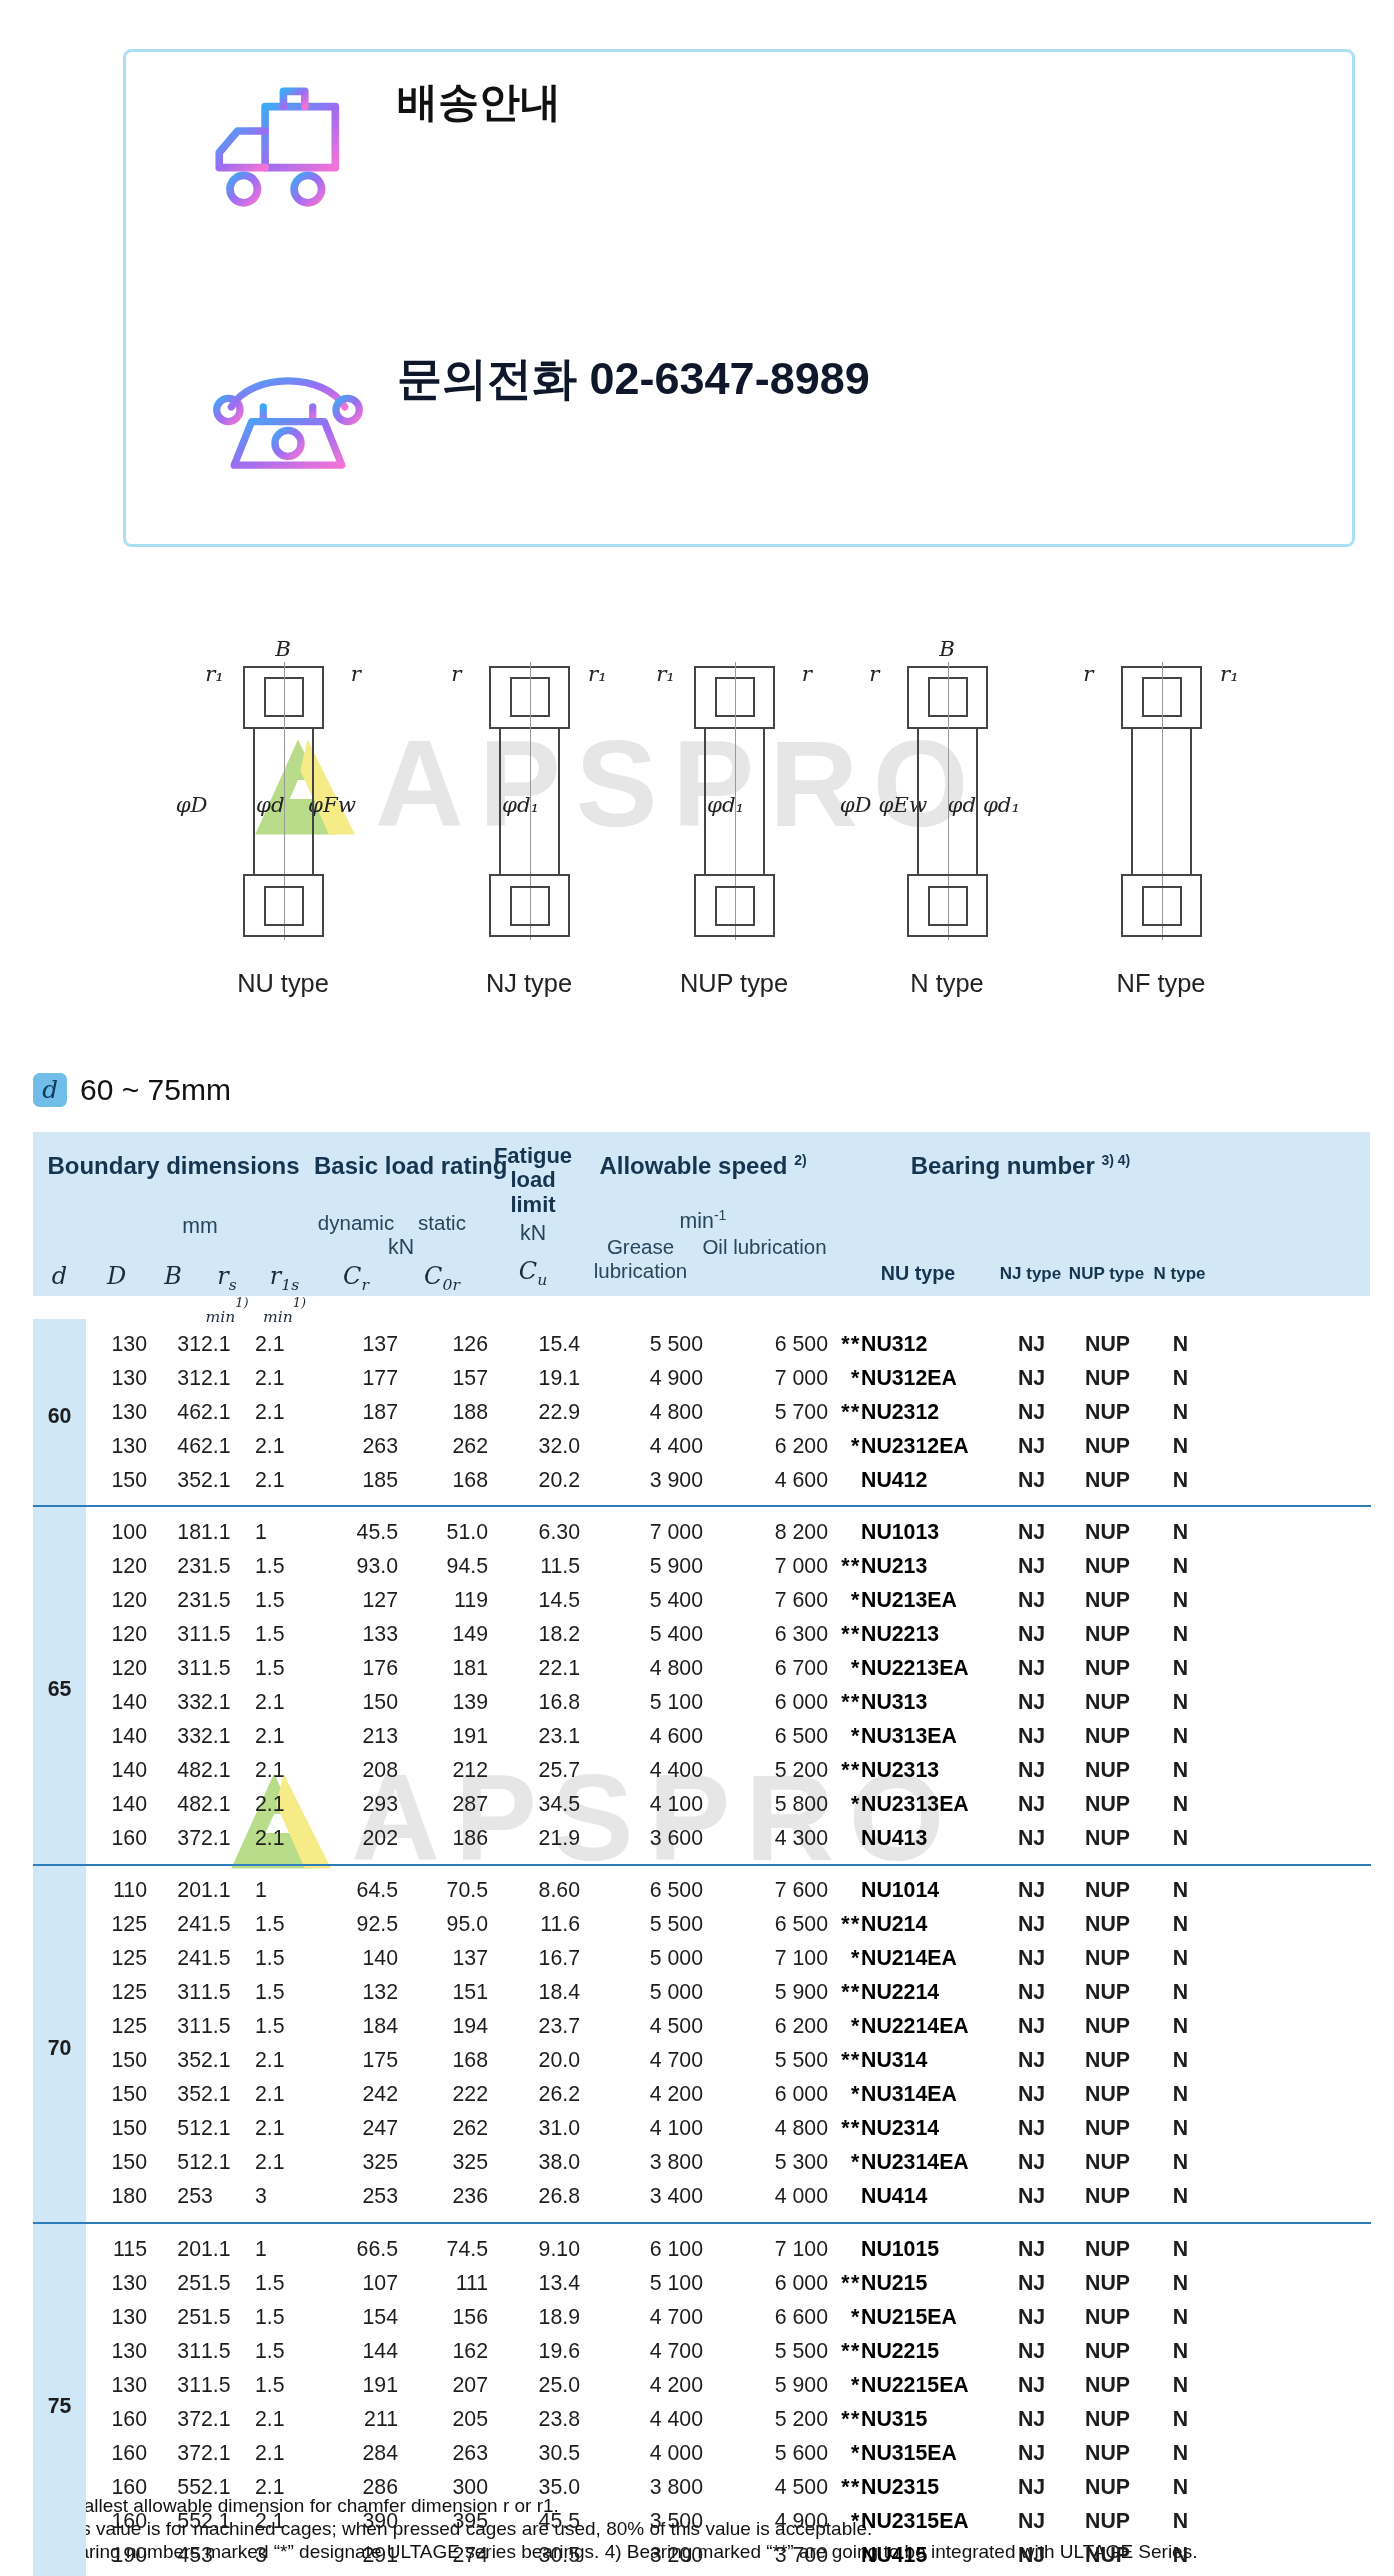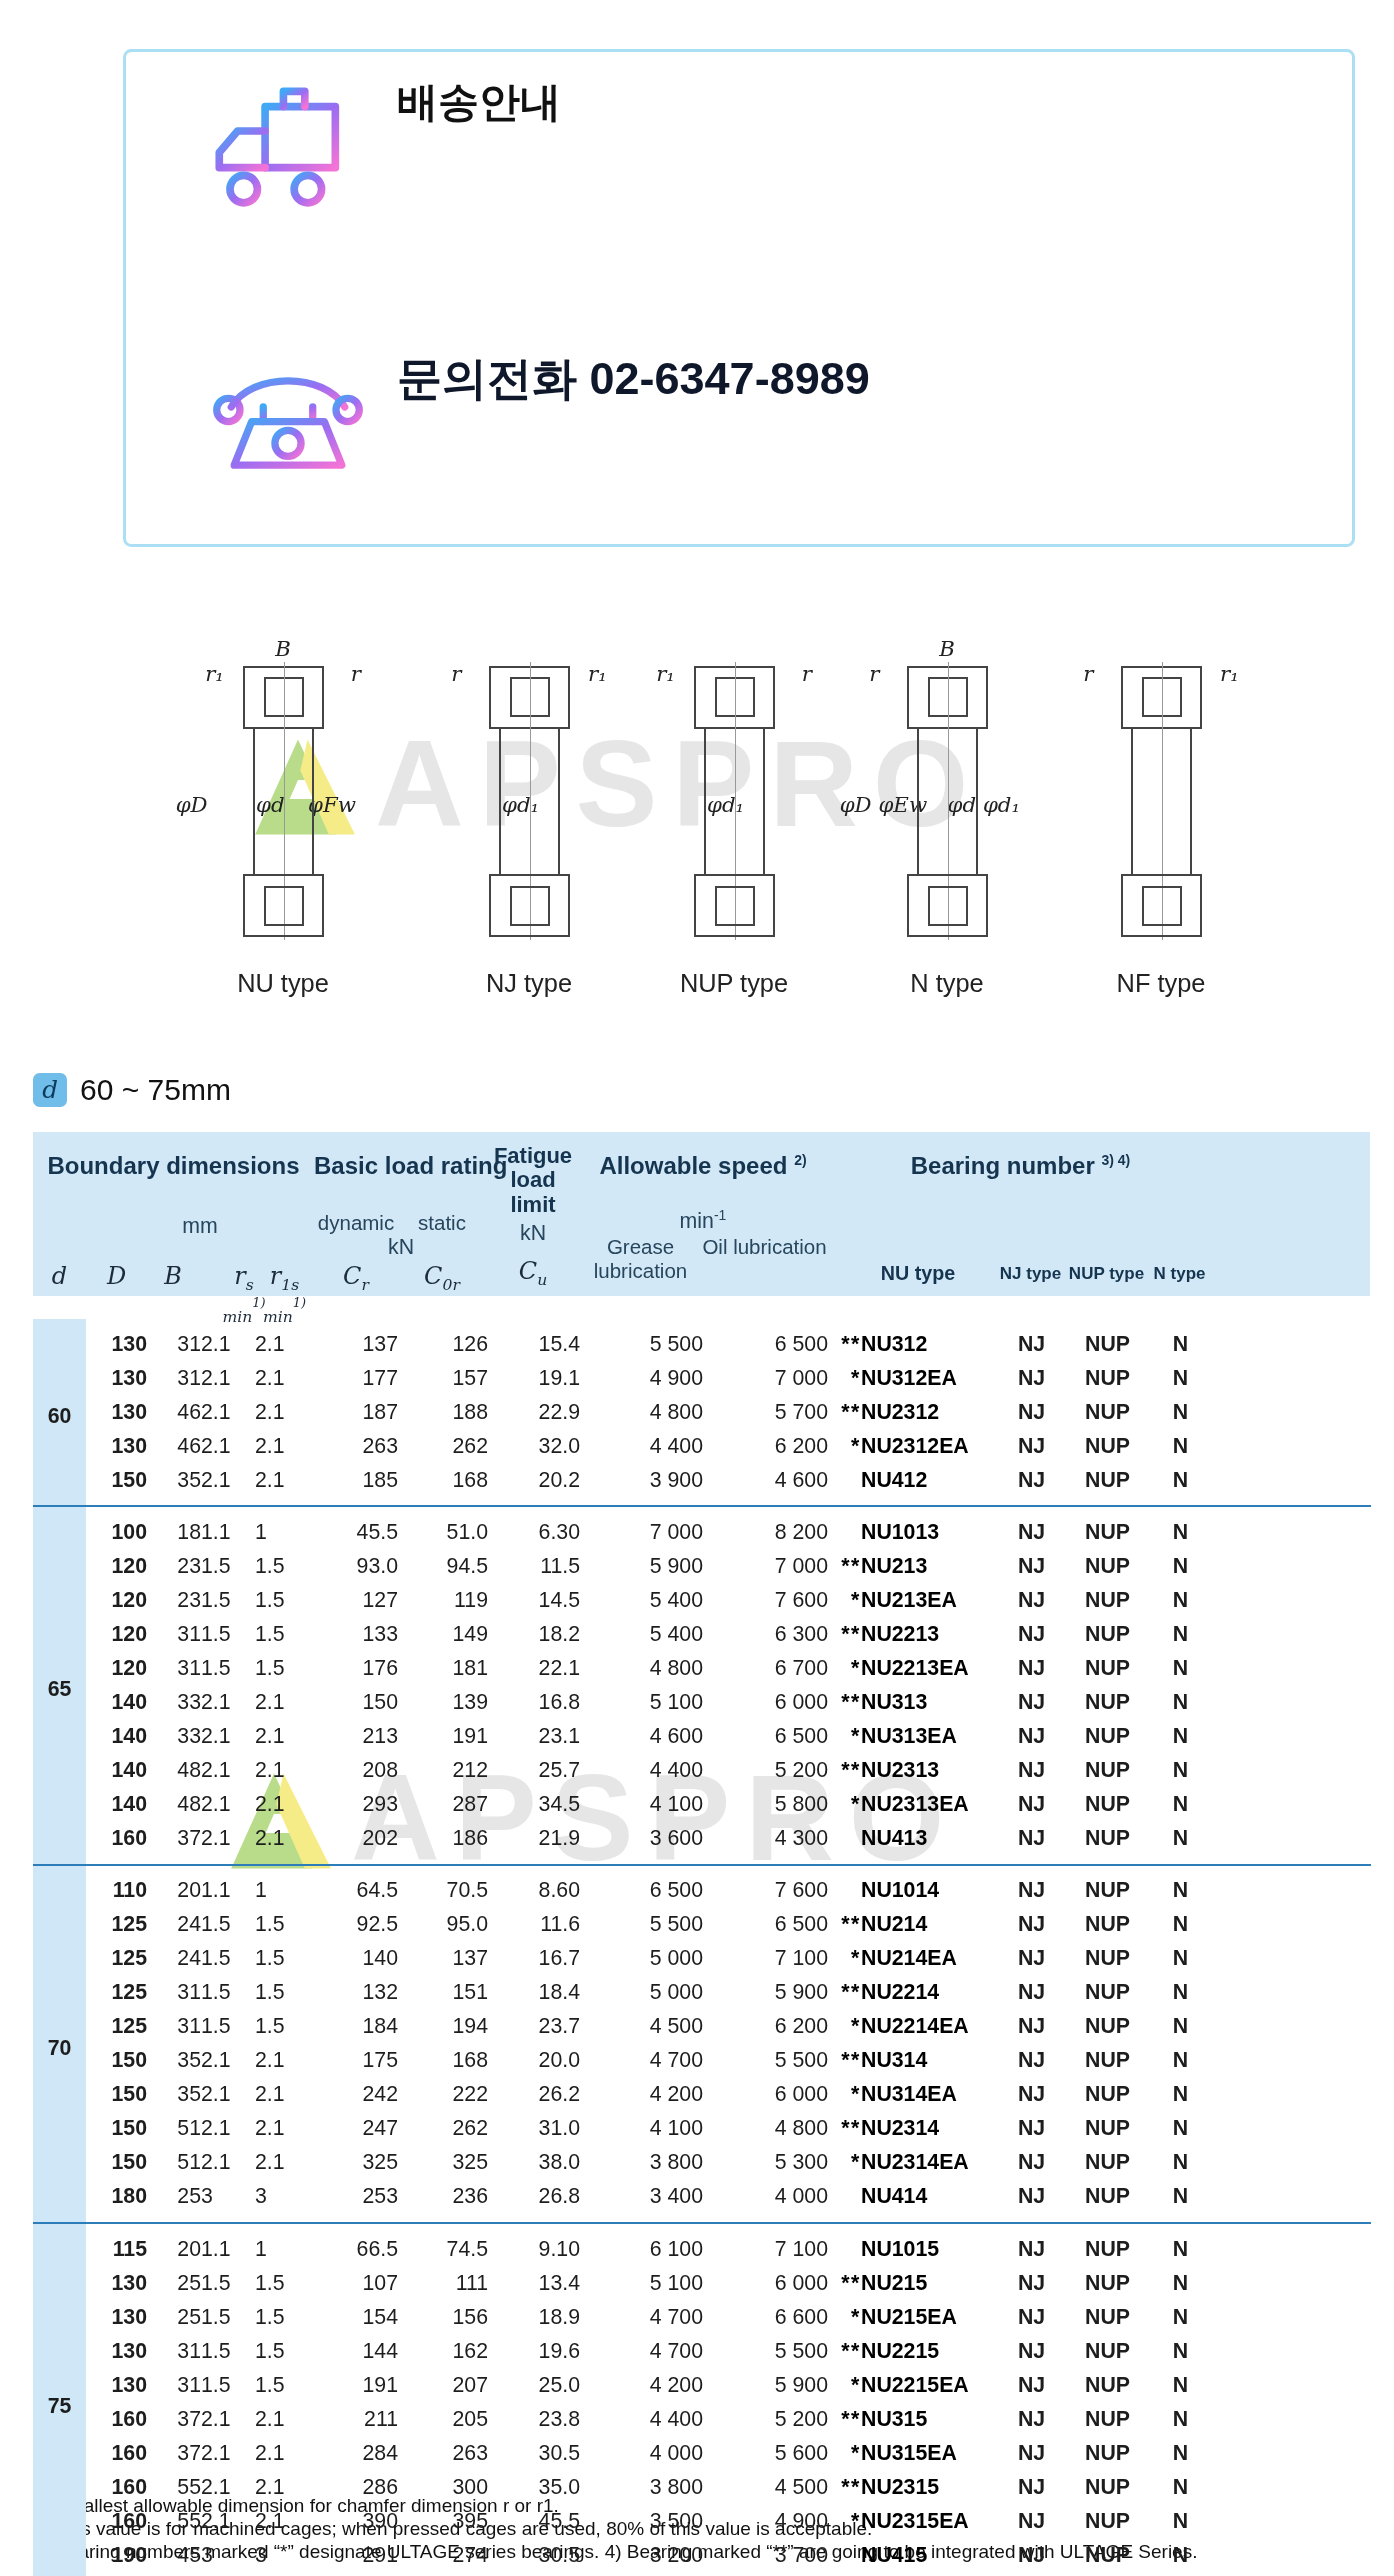--- a/index.html
+++ b/index.html
@@ -60,21 +60,21 @@
   .hl{position:absolute;font-weight:bold;color:#15344f;text-align:center;font-size:24px;}
   .hl.plain{font-weight:normal;color:#27455c;font-size:20.5px;}
   .hl sup{font-size:14px;}
   .sym{position:absolute;text-align:center;font-family:"DejaVu Serif","Liberation Serif",serif;
     font-style:italic;font-size:24px;color:#1d2c3a;}
   .sym sub{font-size:15.6px;}
   .sym sup{font-size:13px;}
   table.data{border-collapse:collapse;table-layout:fixed;width:1337px;margin-top:23px;
     border-bottom:2.5px solid #2d7db8;background:transparent;}
   table.data td{height:34px;font-size:21.3px;color:#1d1d1d;vertical-align:middle;padding:0;white-space:nowrap;}
-  .c-D{text-align:right;padding-right:4.9px;font-weight:bold;}
+  .c-D{text-align:right;padding-right:4.9px;}
   .c-B{text-align:right;padding-right:23px;}
   .c-rs{text-align:left;padding-left:18px;}
   .c-r1s{text-align:left;padding-left:18px;}
   .c-cr{text-align:right;padding-right:11.5px;}
   .c-c0r{text-align:right;padding-right:3.3px;}
   .c-cu{text-align:right;padding-right:6.6px;}
   .c-gr{text-align:right;padding-right:16.4px;}
   .c-oil{text-align:right;padding-right:48px;}
   .bearing-cell{text-align:left;}
   .mark{display:inline-block;width:33px;text-align:right;font-weight:bold;letter-spacing:1.6px;color:#000;}
@@ -280,21 +280,21 @@
 
       <span class="hl" style="left:794px;width:387px;top:19.7px"><span>Bearing number</span> <sup>3) 4)</sup></span>
       <span class="hl" style="left:802px;width:166px;top:130px;font-size:19.7px">NU type</span>
       <span class="hl" style="left:960px;width:75px;top:132px;font-size:17px">NJ type</span>
       <span class="hl" style="left:1035px;width:77px;top:132px;font-size:17px">NUP type</span>
       <span class="hl" style="left:1112px;width:69px;top:132px;font-size:17px">N type</span>
 
       <span class="sym" style="left:0;width:53px;top:130px"><span>d</span><sub></sub><sup></sup></span>
       <span class="sym" style="left:53px;width:61px;top:130px"><span>D</span><sub></sub><sup></sup></span>
       <span class="sym" style="left:113px;width:54px;top:130px"><span>B</span><sub></sub><sup></sup></span>
-      <span class="sym" style="left:184px;width:54px;top:130px"><span>r</span><sub>s min</sub><sup>1)</sup></span>
+      <span class="sym" style="left:167px;width:54px;top:130px"><span>r</span><sub>s min</sub><sup>1)</sup></span>
       <span class="sym" style="left:222px;width:59px;top:130px"><span>r</span><sub>1s min</sub><sup>1)</sup></span>
       <span class="sym" style="left:281px;width:84px;top:130px"><span>C</span><sub>r</sub><sup></sup></span>
       <span class="sym" style="left:364px;width:90px;top:130px"><span>C</span><sub>0r</sub><sup></sup></span>
       <span class="sym" style="left:454px;width:92px;top:125px"><span>C</span><sub>u</sub><sup></sup></span>
     </div>
 
     <table class="data">
       <colgroup>
         <col style="width:53px">
           <col style="width:61px">

